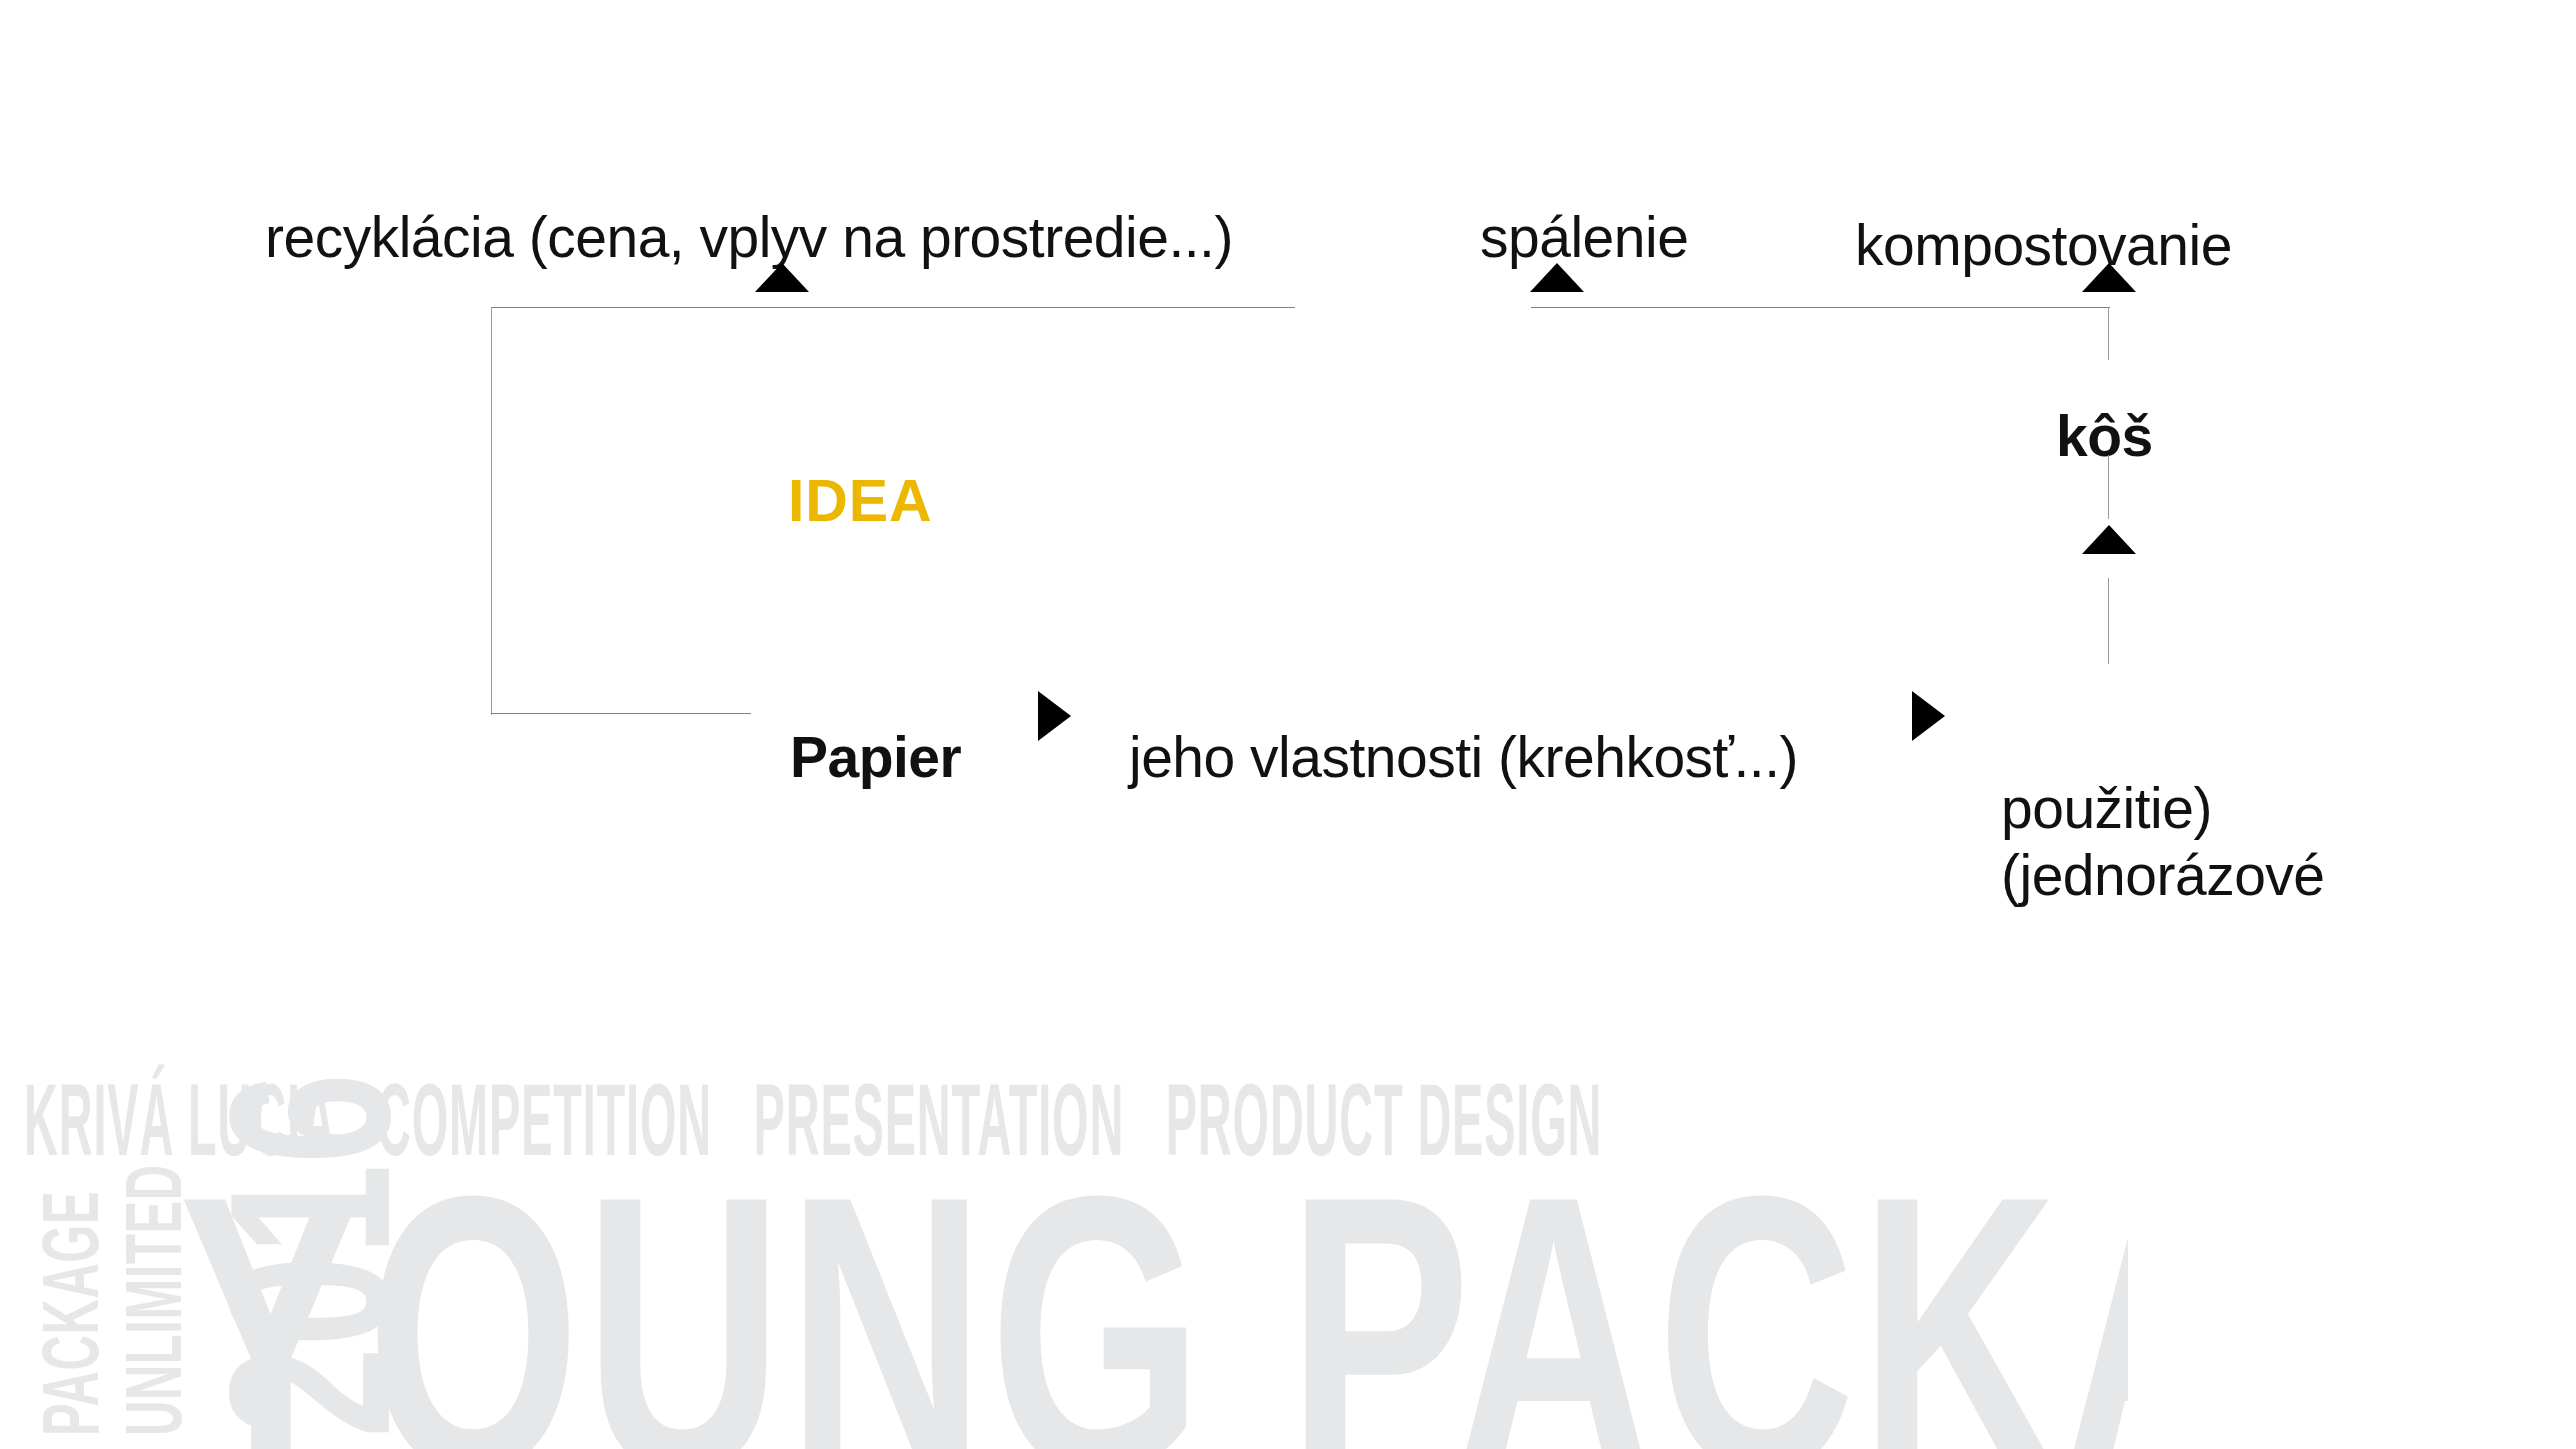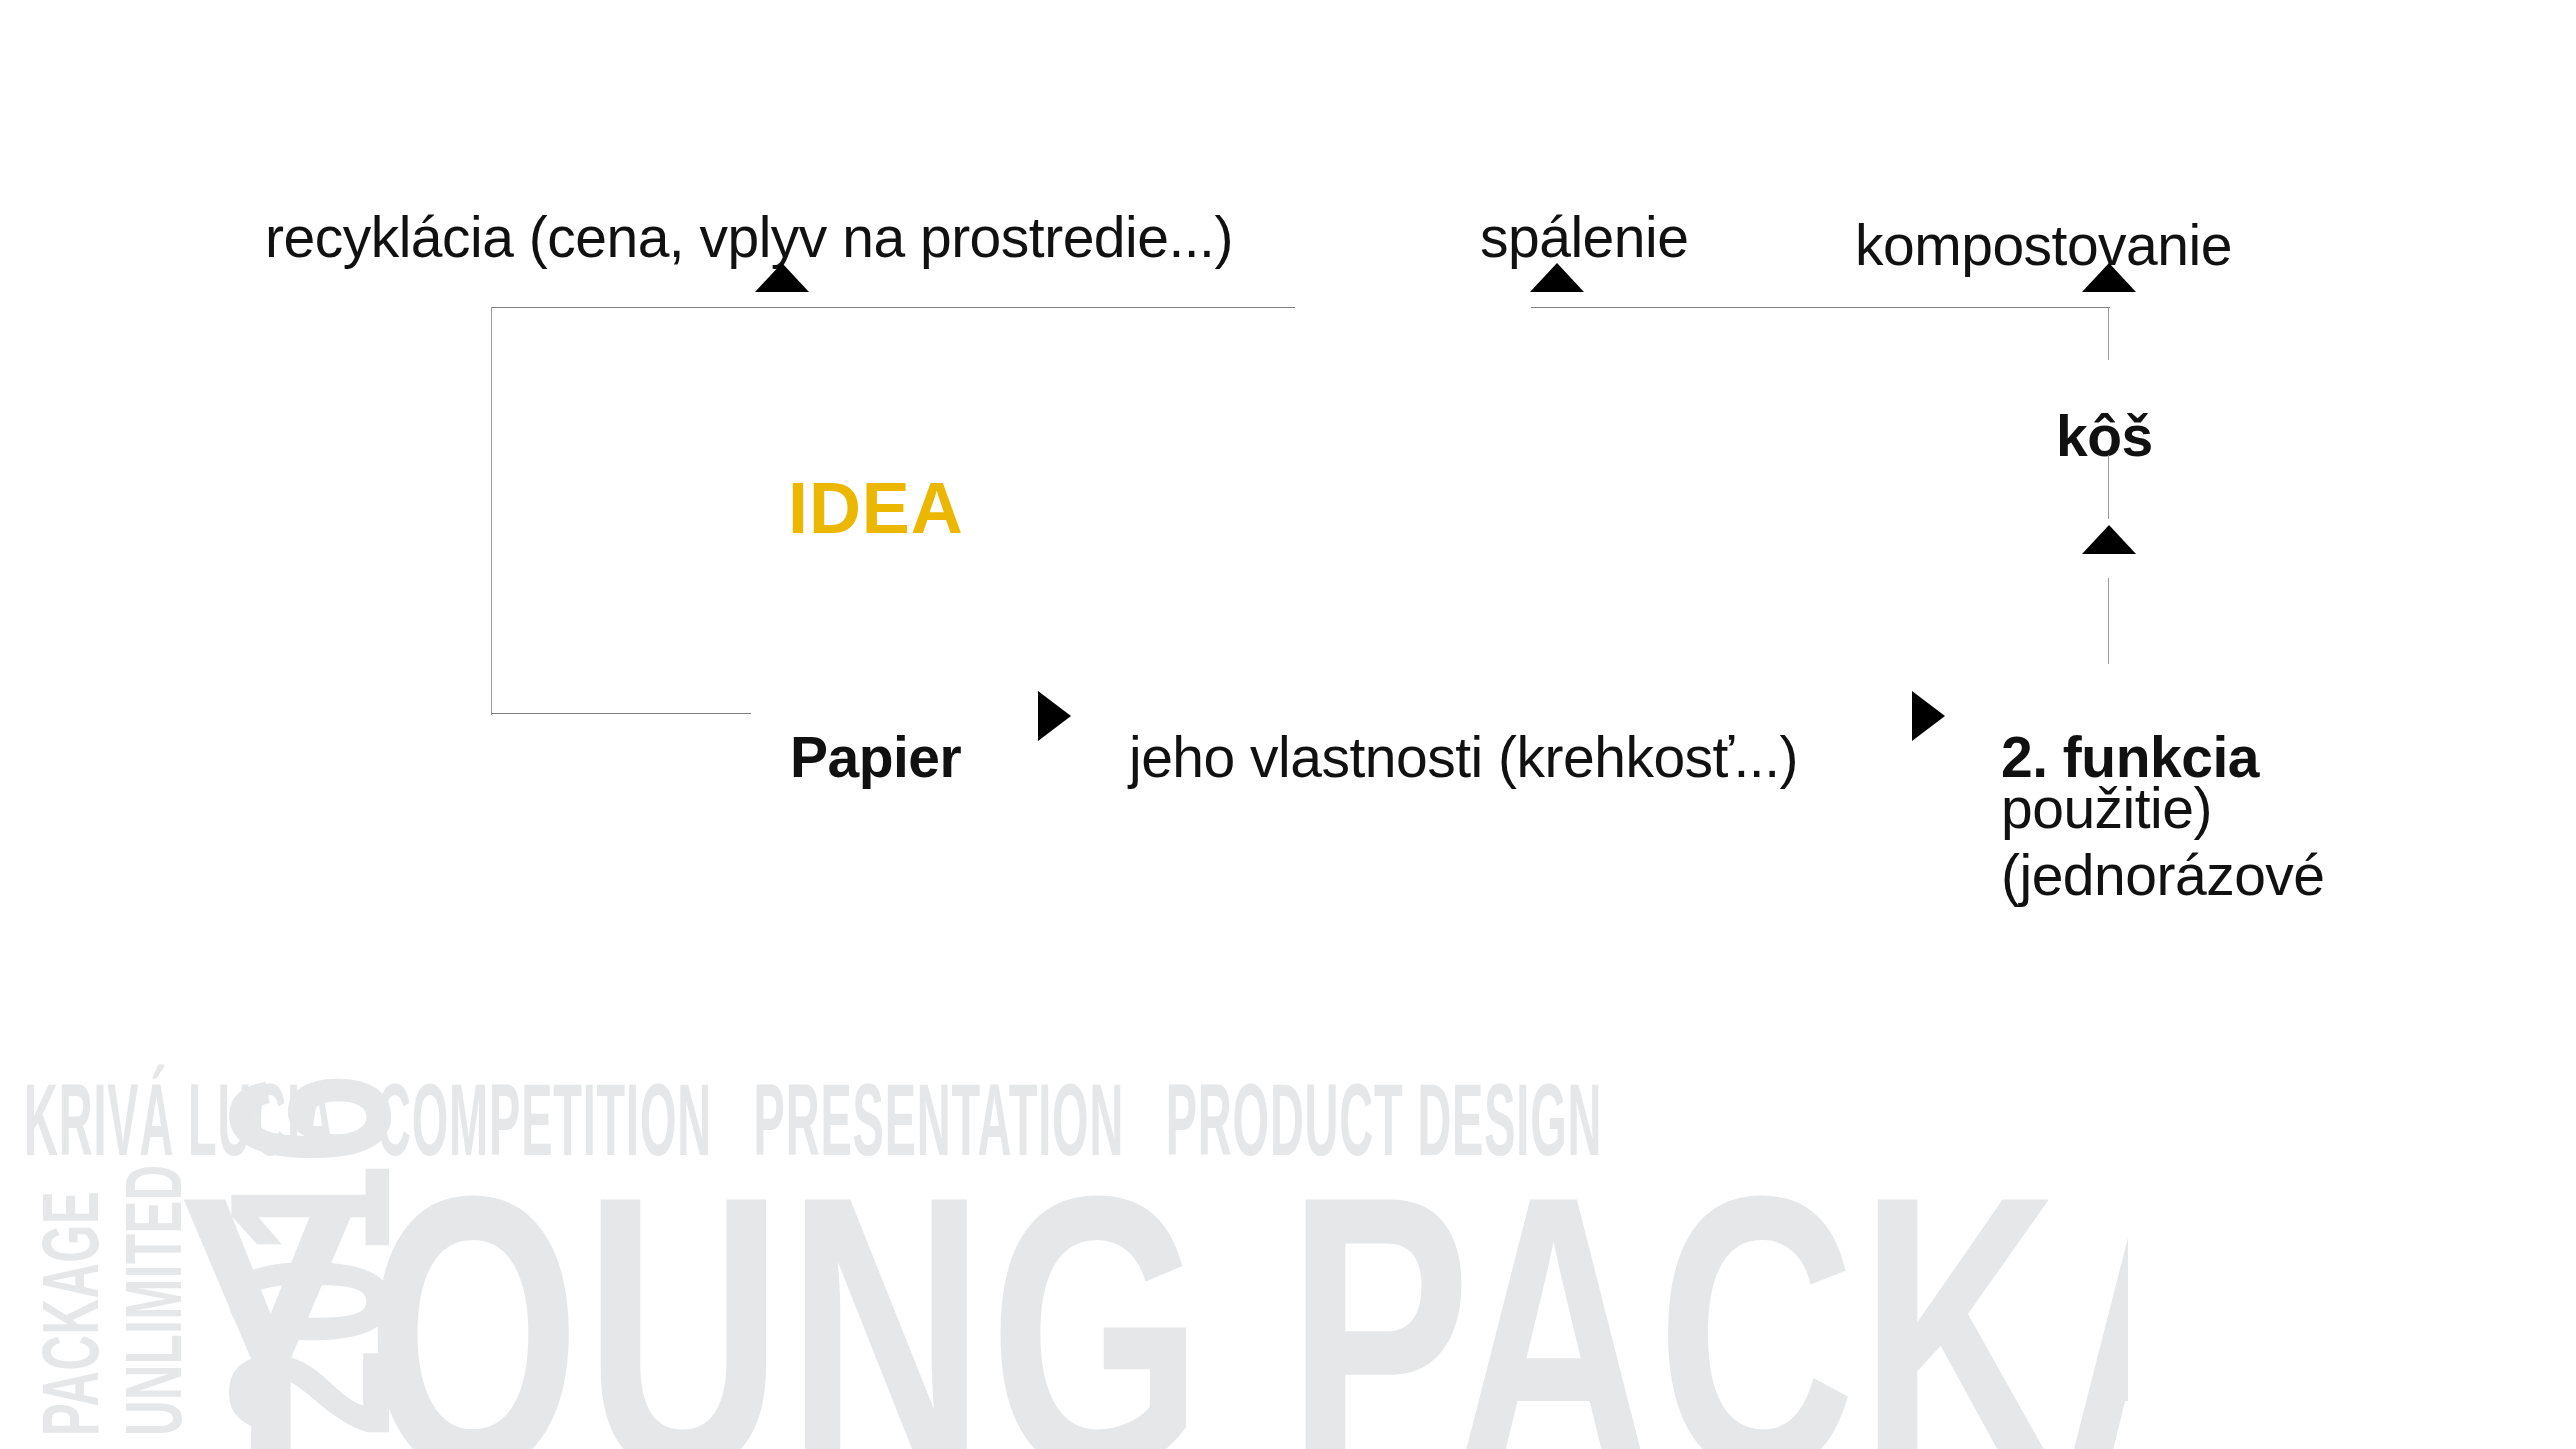--- a/index.html
+++ b/index.html
@@ -32,21 +32,21 @@
     font-weight: 400;
     color: #111111;
     white-space: nowrap;
     letter-spacing: -0.5px;
     margin-top: 44px;
   }
   .dg-label.bold { font-weight: 700; }
 
   .dg-idea {
     position: absolute;
-    font-size: 72px;
+    font-size: 59px;
     font-weight: 700;
     line-height: 1;
     letter-spacing: 0.9px;
     white-space: nowrap;
   }
 
   .dg-wrap {
     position: absolute;
     font-size: 57px;
     line-height: 1.18;
@@ -202,21 +202,20 @@
   <div class="dg-idea" style="left:788px; top:472px; color:#ebb700;">IDEA</div>
 
   <div class="dg-label bold" style="left:790px; top:684px;">Papier</div>
 
   <div class="tri-right" style="left:1038px; top:691px;"></div>
 
   <div class="dg-label" style="left:1129px; top:684px;">jeho vlastnosti (krehkosť...)</div>
 
   <div class="tri-right" style="left:1912px; top:691px;"></div>
 
-  <div class="dg-label bold" style="left:2001px; top:684px;">2. funkcia</div>
 
   <div class="dg-wrap" style="left:2001px; top:775px; width:457px;">
     <div>použitie)</div>
     <div>(jednorázové</div>
   </div>
 
 </div>
 
 <div id="footer">
 

